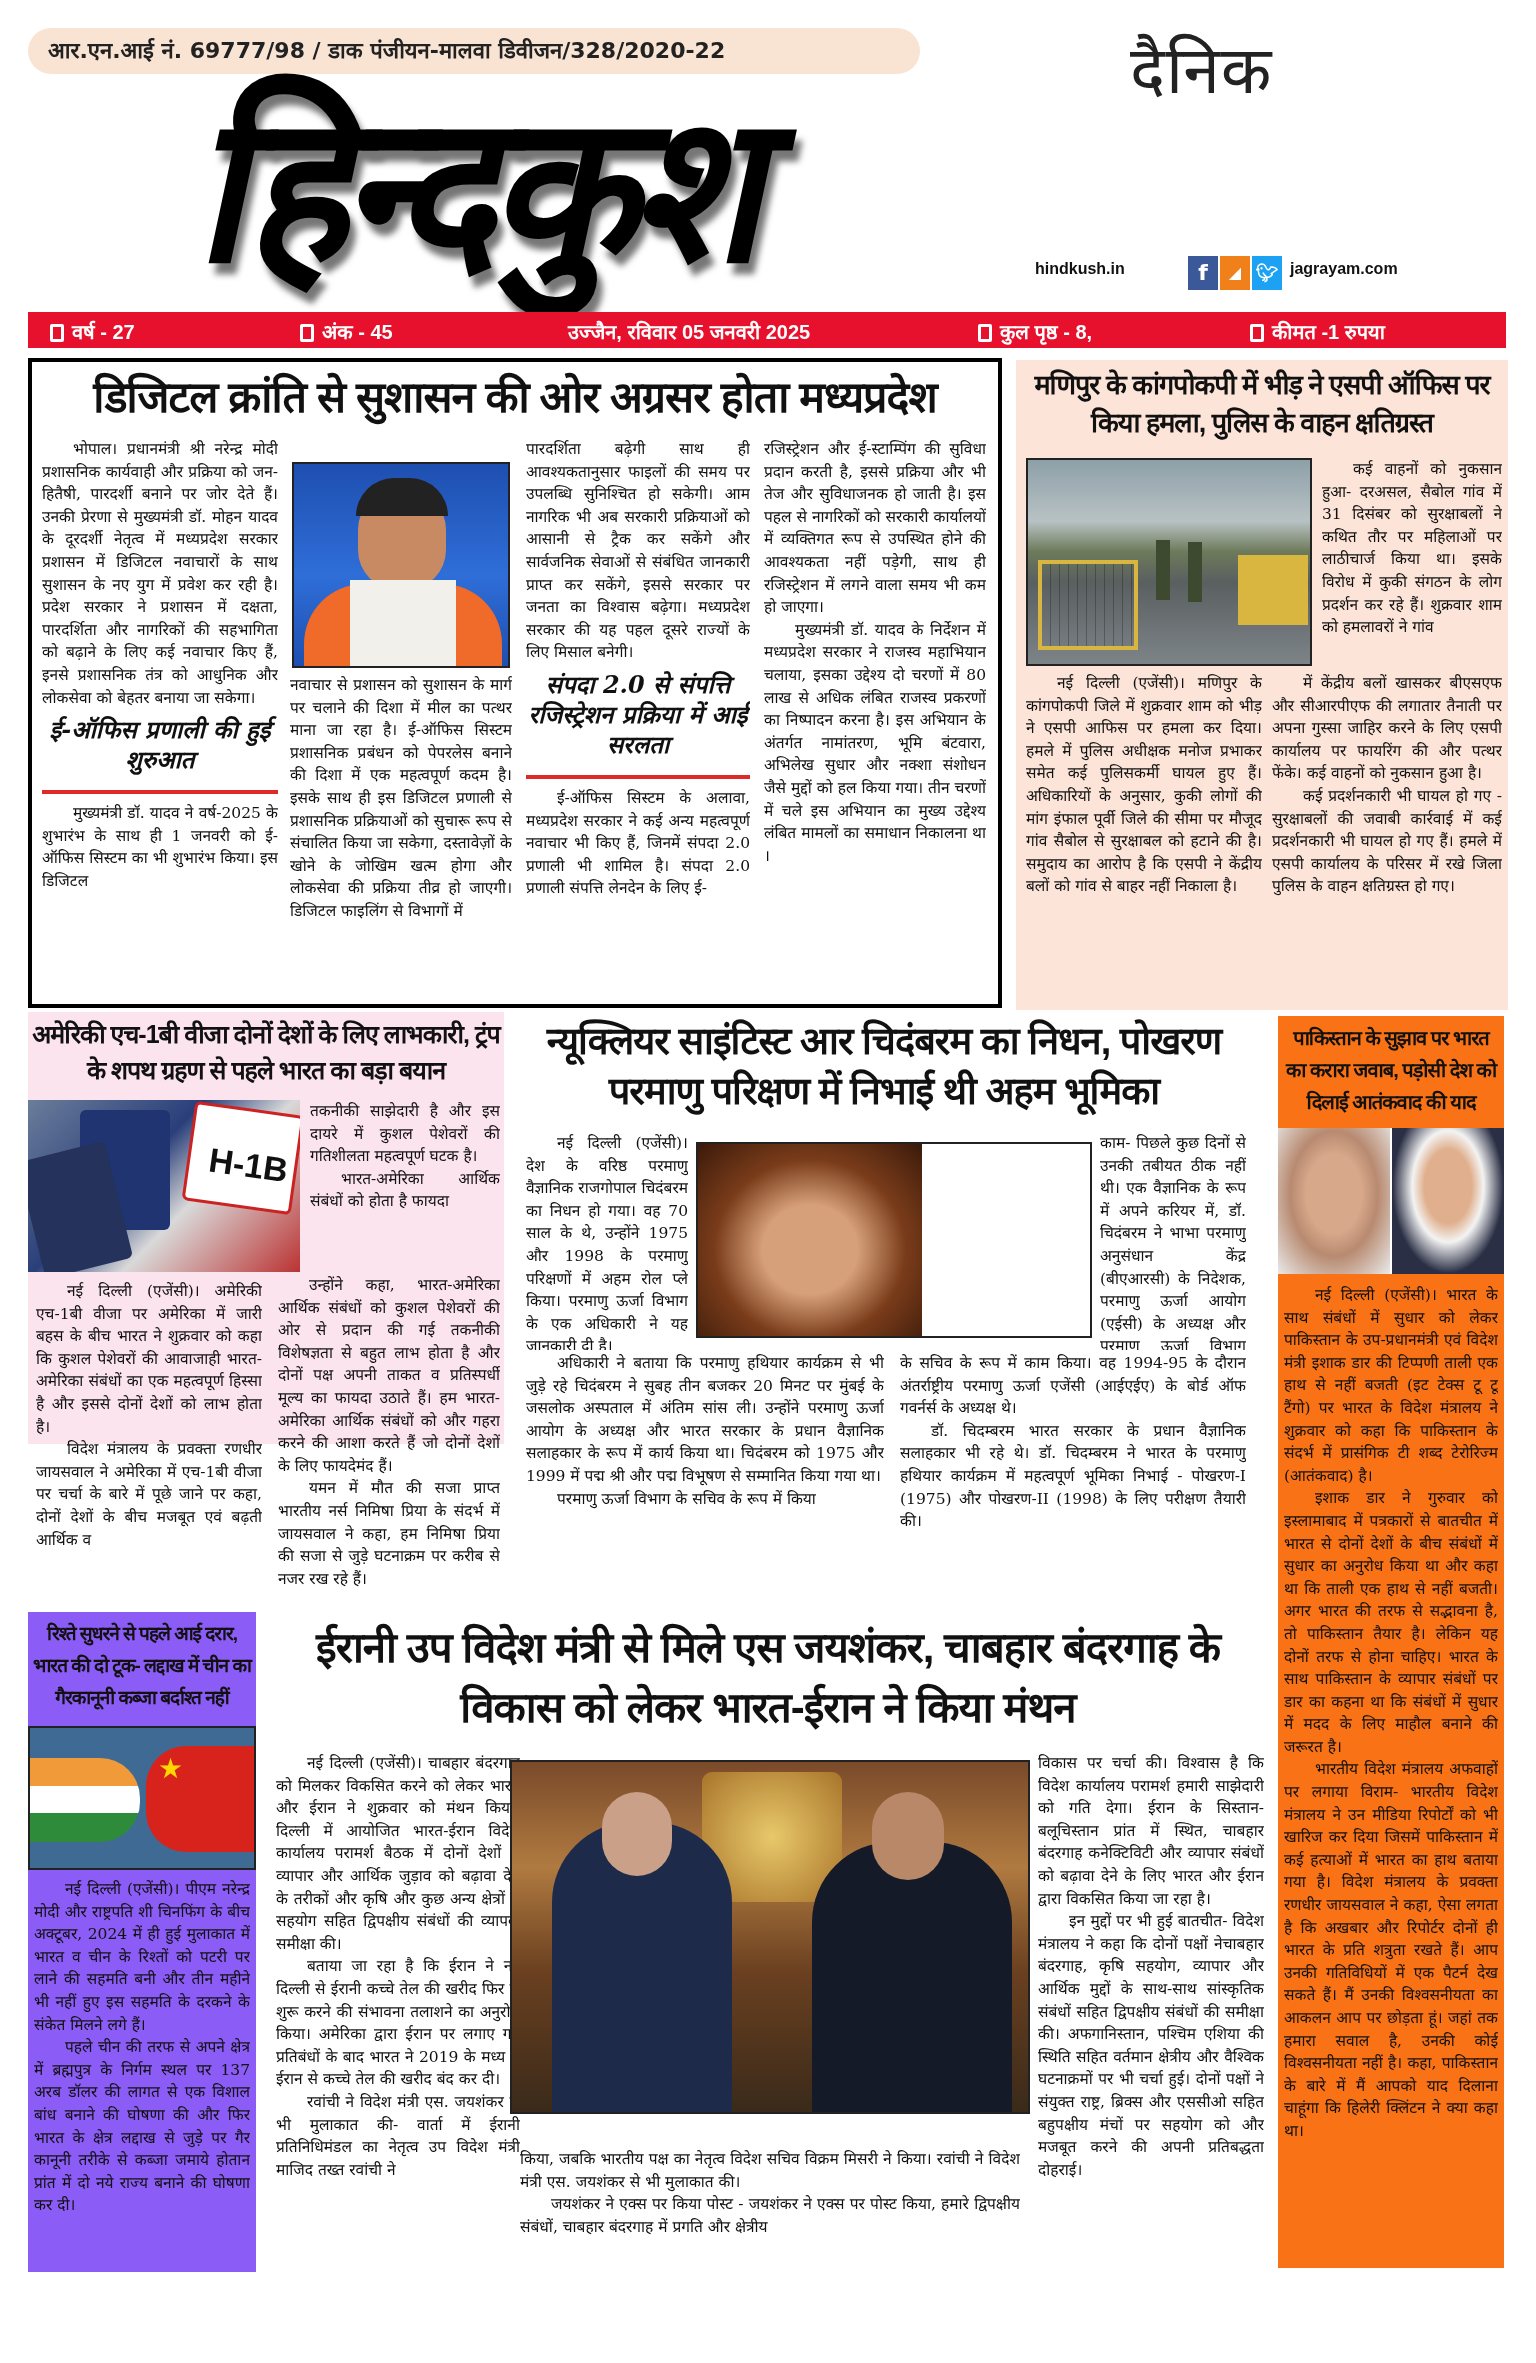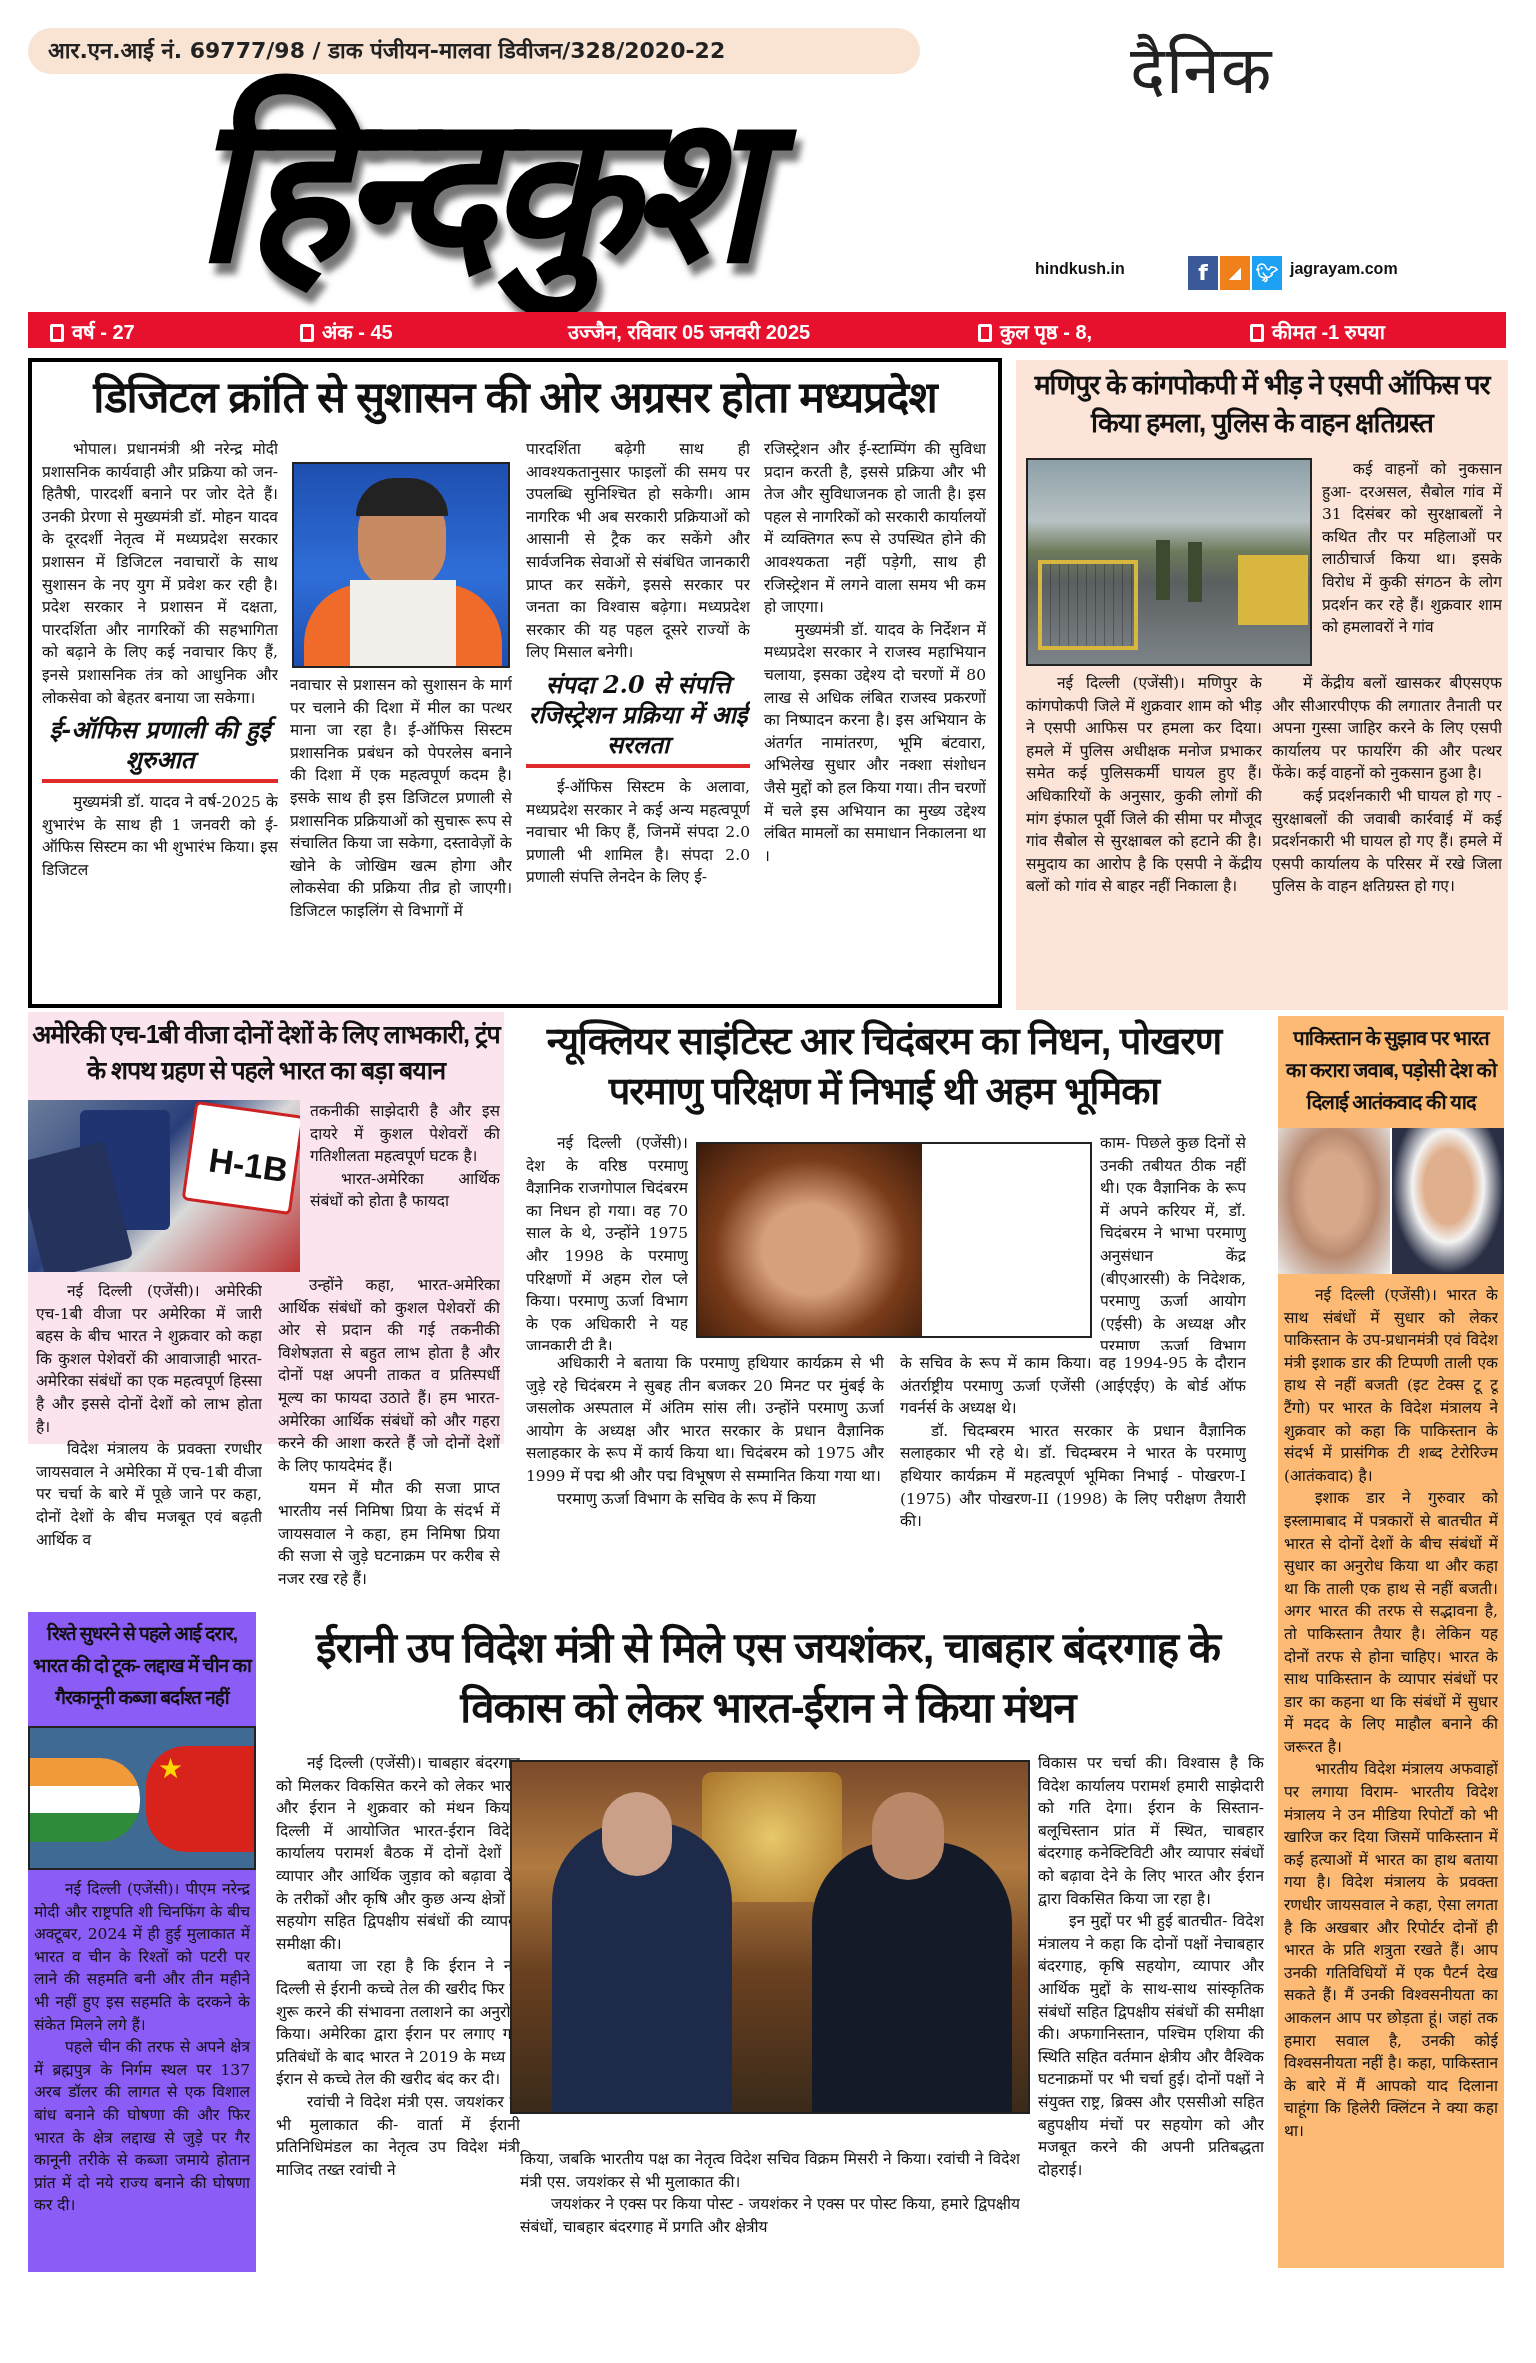--- a/index.html
+++ b/index.html
@@ -9,27 +9,27 @@
 .dainik{left:1130px;top:22px;font-size:66px;font-family:"DejaVu Serif",serif;color:#222;letter-spacing:1px}
 .mast{left:210px;top:90px;font-size:195px;font-weight:900;font-family:"DejaVu Sans",sans-serif;color:#000;transform:skewX(-12deg) scaleY(1.05);letter-spacing:-8px;text-shadow:8px 10px 6px #777;line-height:200px}
 .web{top:260px;font-size:16px;font-weight:bold;color:#111;font-family:"Liberation Sans",sans-serif}
 .soc{top:256px;width:30px;height:34px;color:#fff;font-weight:bold;font-size:22px;text-align:center;line-height:34px}
 .bar{left:28px;top:312px;width:1478px;height:36px;background:#e8112d;color:#fff;font-size:20px;font-family:"Liberation Sans",sans-serif;font-weight:bold}
 .bar span{position:absolute;top:6px;white-space:nowrap}
 .sq{display:inline-block;width:14px;height:18px;border:3px solid #fff;border-radius:2px;vertical-align:-3px;margin-right:8px}
 .col{font-size:15.5px;line-height:22.6px;text-align:justify;font-family:"DejaVu Serif","Liberation Serif",serif;color:#111;overflow:hidden}
 .col p{text-indent:2em}
 .col p.ni{text-indent:0}
-.sub{font-family:"DejaVu Serif",serif;font-style:italic;font-weight:bold;font-size:24px;text-align:center;line-height:30px;border-bottom:4px solid #e02a2a;padding-bottom:4px;margin:6px 0 8px}
+.sub{font-family:"DejaVu Serif",serif;font-style:italic;font-weight:bold;font-size:24px;text-align:center;line-height:30px;border-bottom:4px solid #e02a2a;padding-bottom:15px;margin:6px 0 8px}
 .hl{font-weight:900;font-family:"Liberation Sans","DejaVu Sans",sans-serif;text-align:center;color:#111;letter-spacing:-1px}
 .img{overflow:hidden;border:2px solid #222}
 .leadbox{left:28px;top:358px;width:974px;height:650px;border:4px solid #000}
 .pink{background:#fce4ef}
 .peach{background:#fce4d8}
-.yellow{background:#fdba74}
+.yellow{background:#f97316}
 .green{background:#8b5cf6}
 </style>
 </head>
 <body>
 
 <div class="abs reg">आर.एन.आई नं. 69777/98 /  डाक पंजीयन-मालवा डिवीजन/328/2020-22</div>
 <div class="abs dainik">दैनिक</div>
 <div class="abs mast">हिन्दकुश</div>
 <div class="abs web" style="left:1035px">hindkush.in</div>
 <div class="abs soc" style="left:1188px;background:#3b5998">f</div>

